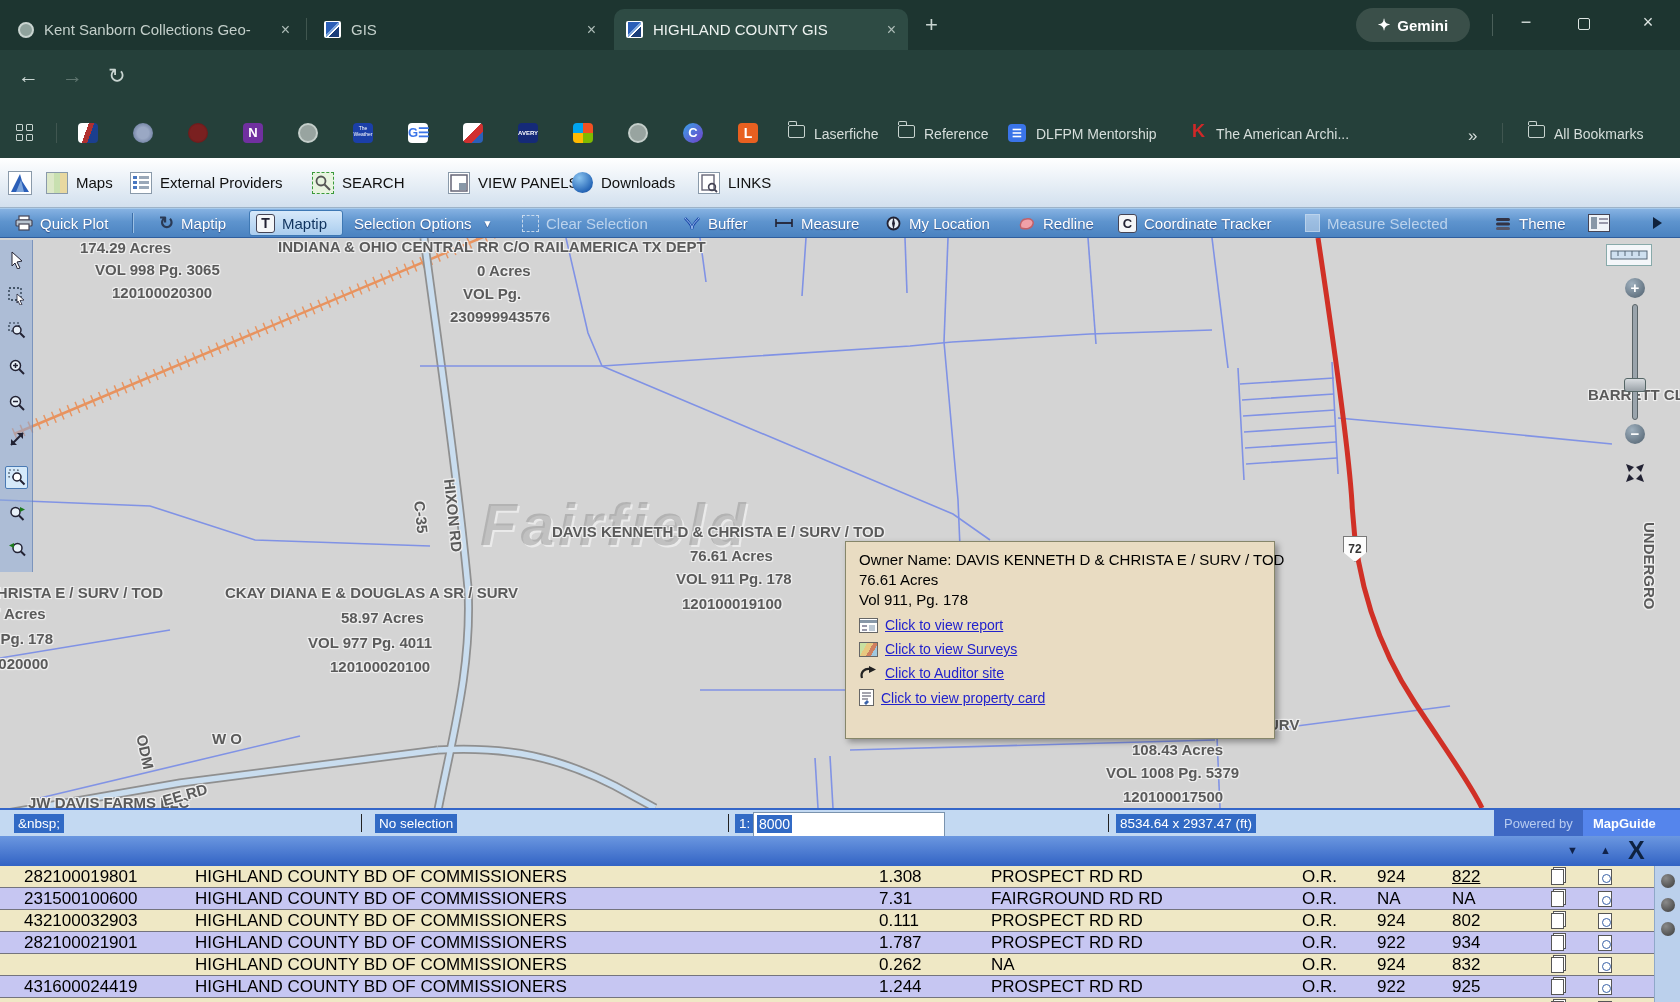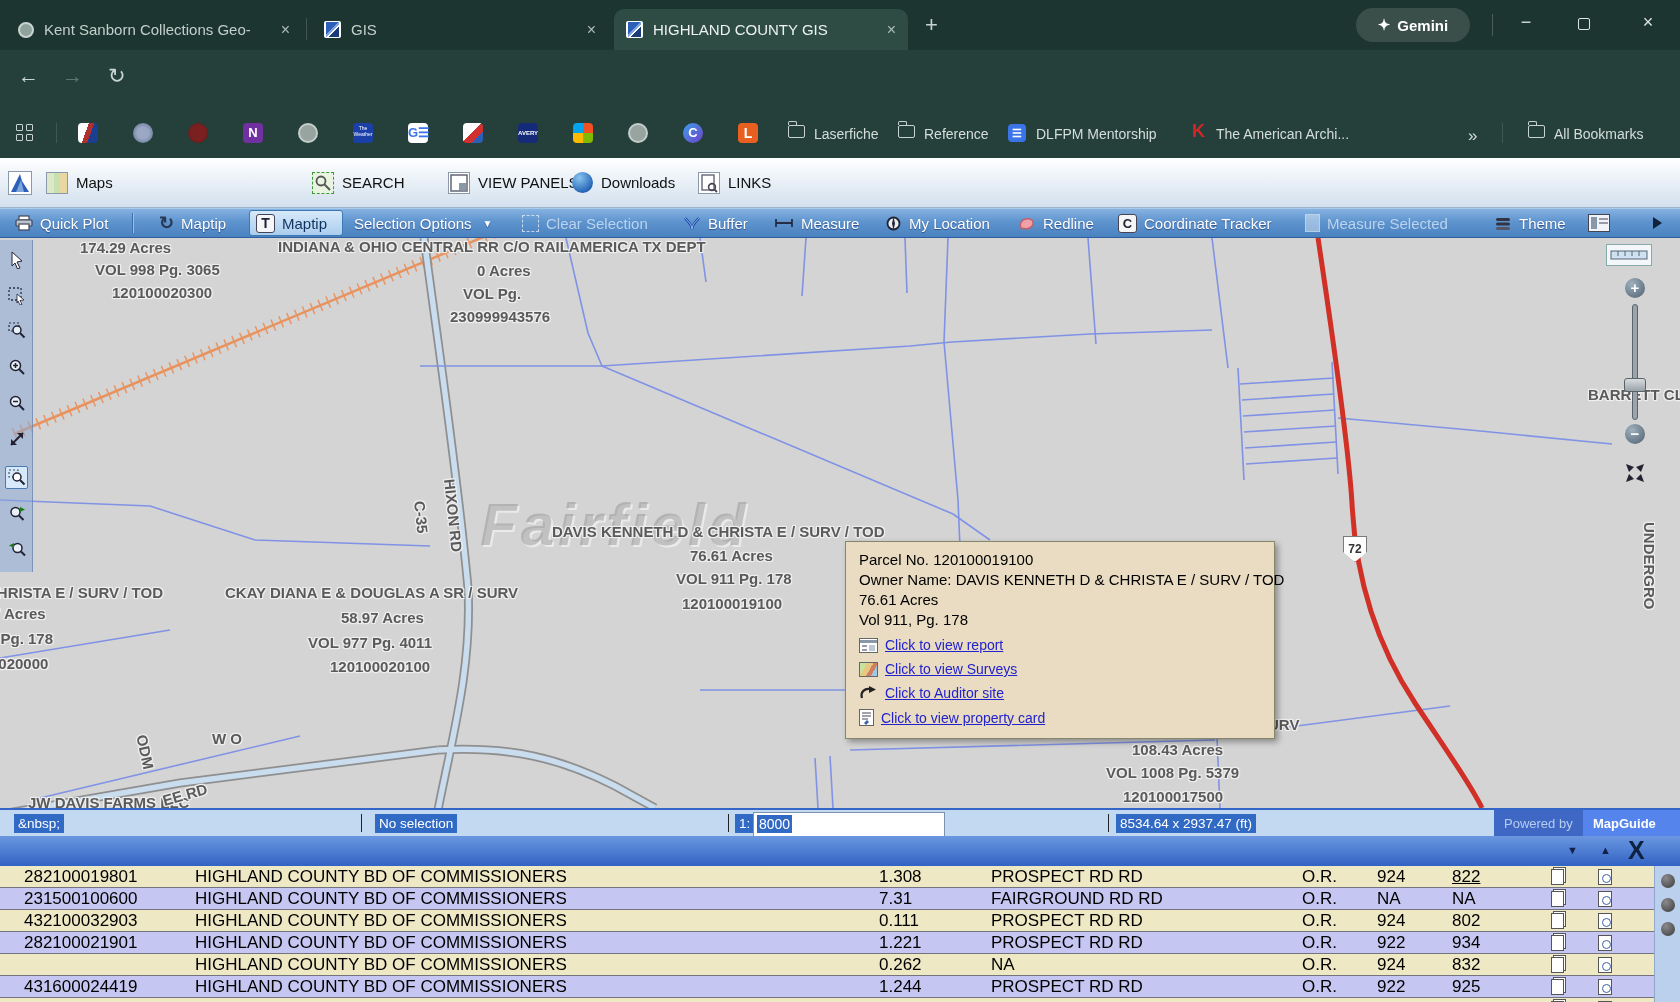--- a/index.html
+++ b/index.html
@@ -192,20 +192,33 @@
 <div class="abs" id="menubar">
   <div class="abs" style="left:8px;top:13px;width:24px;height:24px;background:#fff;border:1px solid #8A9AAA;overflow:hidden;">
     <svg width="22" height="22" viewBox="0 0 22 22">
         <path d="M2 20 L11 2 L13 9 L20 20 Z" fill="#2B5FB8"></path>
         <path d="M7 20 L12 8 L15 20Z" fill="#7EA6DC"></path>
       </svg>
   </div>
   <div class="abs menu-item" style="left:46px;align-items:center;">
     <span class="mi-box" style="background:linear-gradient(90deg,#DCE8C8 33%,#C8E0B0 33% 66%,#E8D8A0 66%);"></span>
     <span>Maps</span>
+  </div>
+  <div class="abs menu-item" style="left:130px;">
+    <span class="mi-box">
+      <svg width="20" height="20" viewBox="0 0 20 20">
+          <rect x="2" y="3" width="4" height="3" fill="#4A78C0"></rect>
+          <rect x="8" y="3" width="10" height="3" fill="#9AA8B8"></rect>
+          <rect x="2" y="8" width="4" height="3" fill="#4A78C0"></rect>
+          <rect x="8" y="8" width="10" height="3" fill="#9AA8B8"></rect>
+          <rect x="2" y="13" width="4" height="3" fill="#4A78C0"></rect>
+          <rect x="8" y="13" width="10" height="3" fill="#9AA8B8"></rect>
+        </svg>
+    </span>
+    <span>External Providers</span>
   </div>
   <div class="abs menu-item" style="left:312px;">
     <span class="mi-box" style="border:1px dashed #3A9A3A;background:#E8F4E0;">
       <svg width="20" height="20" viewBox="0 0 20 20">
           <circle cx="8" cy="8" r="4.5" fill="none" stroke="#555" stroke-width="1.8"></circle>
           <line x1="11.5" y1="11.5" x2="17" y2="17" stroke="#555" stroke-width="2"></line>
         </svg>
     </span>
     <span>SEARCH</span>
   </div>
@@ -474,21 +487,20 @@
   <div class="abs" style="left:1616px;top:216px;width:38px;height:38px;">
     <svg width="38" height="38" viewBox="0 0 38 38">
       <polygon points="10,10 18,13 13,18" fill="#223"></polygon>
         <polygon points="28,10 25,18 20,13" fill="#223"></polygon>
       <polygon points="10,28 13,20 18,25" fill="#223"></polygon>
         <polygon points="28,28 20,25 25,20" fill="#223"></polygon>
     </svg>
   </div>
 
   <div class="maptip">
-    <div class="line">Parcel No. 120100019100</div>
     <div class="line">Owner Name: DAVIS KENNETH D &amp; CHRISTA E / SURV / TOD</div>
     <div class="line">76.61 Acres</div>
     <div class="line">Vol 911, Pg. 178</div>
     <div class="tip-link">
       <span class="tipicon"><svg width="17" height="13" viewBox="0 0 17 13">
             <rect x="0" y="0" width="17" height="3" fill="#8898A8"></rect>
             <rect x="2" y="5" width="5" height="2" fill="#99A"></rect>
             <rect x="2" y="9" width="5" height="2" fill="#99A"></rect>
             <rect x="9" y="5" width="6" height="6" fill="#BCC8D4"></rect>
           </svg></span>
@@ -568,21 +580,21 @@
     <span class="tcell" style="left:991px;">PROSPECT RD RD</span>
     <span class="tcell" style="left:1302px;">O.R.</span>
     <span class="tcell" style="left:1377px;">924</span>
     <span class="tcell" style="left:1452px;">802</span>
     <span class="rowic-copy" style="left:1551px;"></span>
     <span class="rowic-view" style="left:1598px;"></span>
   </div>
   <div class="trow row-lav" style="top:66px;">
     <span class="tcell" style="left:24px;">282100021901</span>
     <span class="tcell" style="left:195px;">HIGHLAND COUNTY BD OF COMMISSIONERS</span>
-    <span class="tcell" style="left:879px;">1.221</span>
+    <span class="tcell" style="left:879px;">1.787</span>
     <span class="tcell" style="left:991px;">PROSPECT RD RD</span>
     <span class="tcell" style="left:1302px;">O.R.</span>
     <span class="tcell" style="left:1377px;">922</span>
     <span class="tcell" style="left:1452px;">934</span>
     <span class="rowic-copy" style="left:1551px;"></span>
     <span class="rowic-view" style="left:1598px;"></span>
   </div>
   <div class="trow row-cream" style="top:88px;">
     <span class="tcell" style="left:24px;margin-top:36px;">282100022503</span>
     <span class="tcell" style="left:195px;">HIGHLAND COUNTY BD OF COMMISSIONERS</span>

